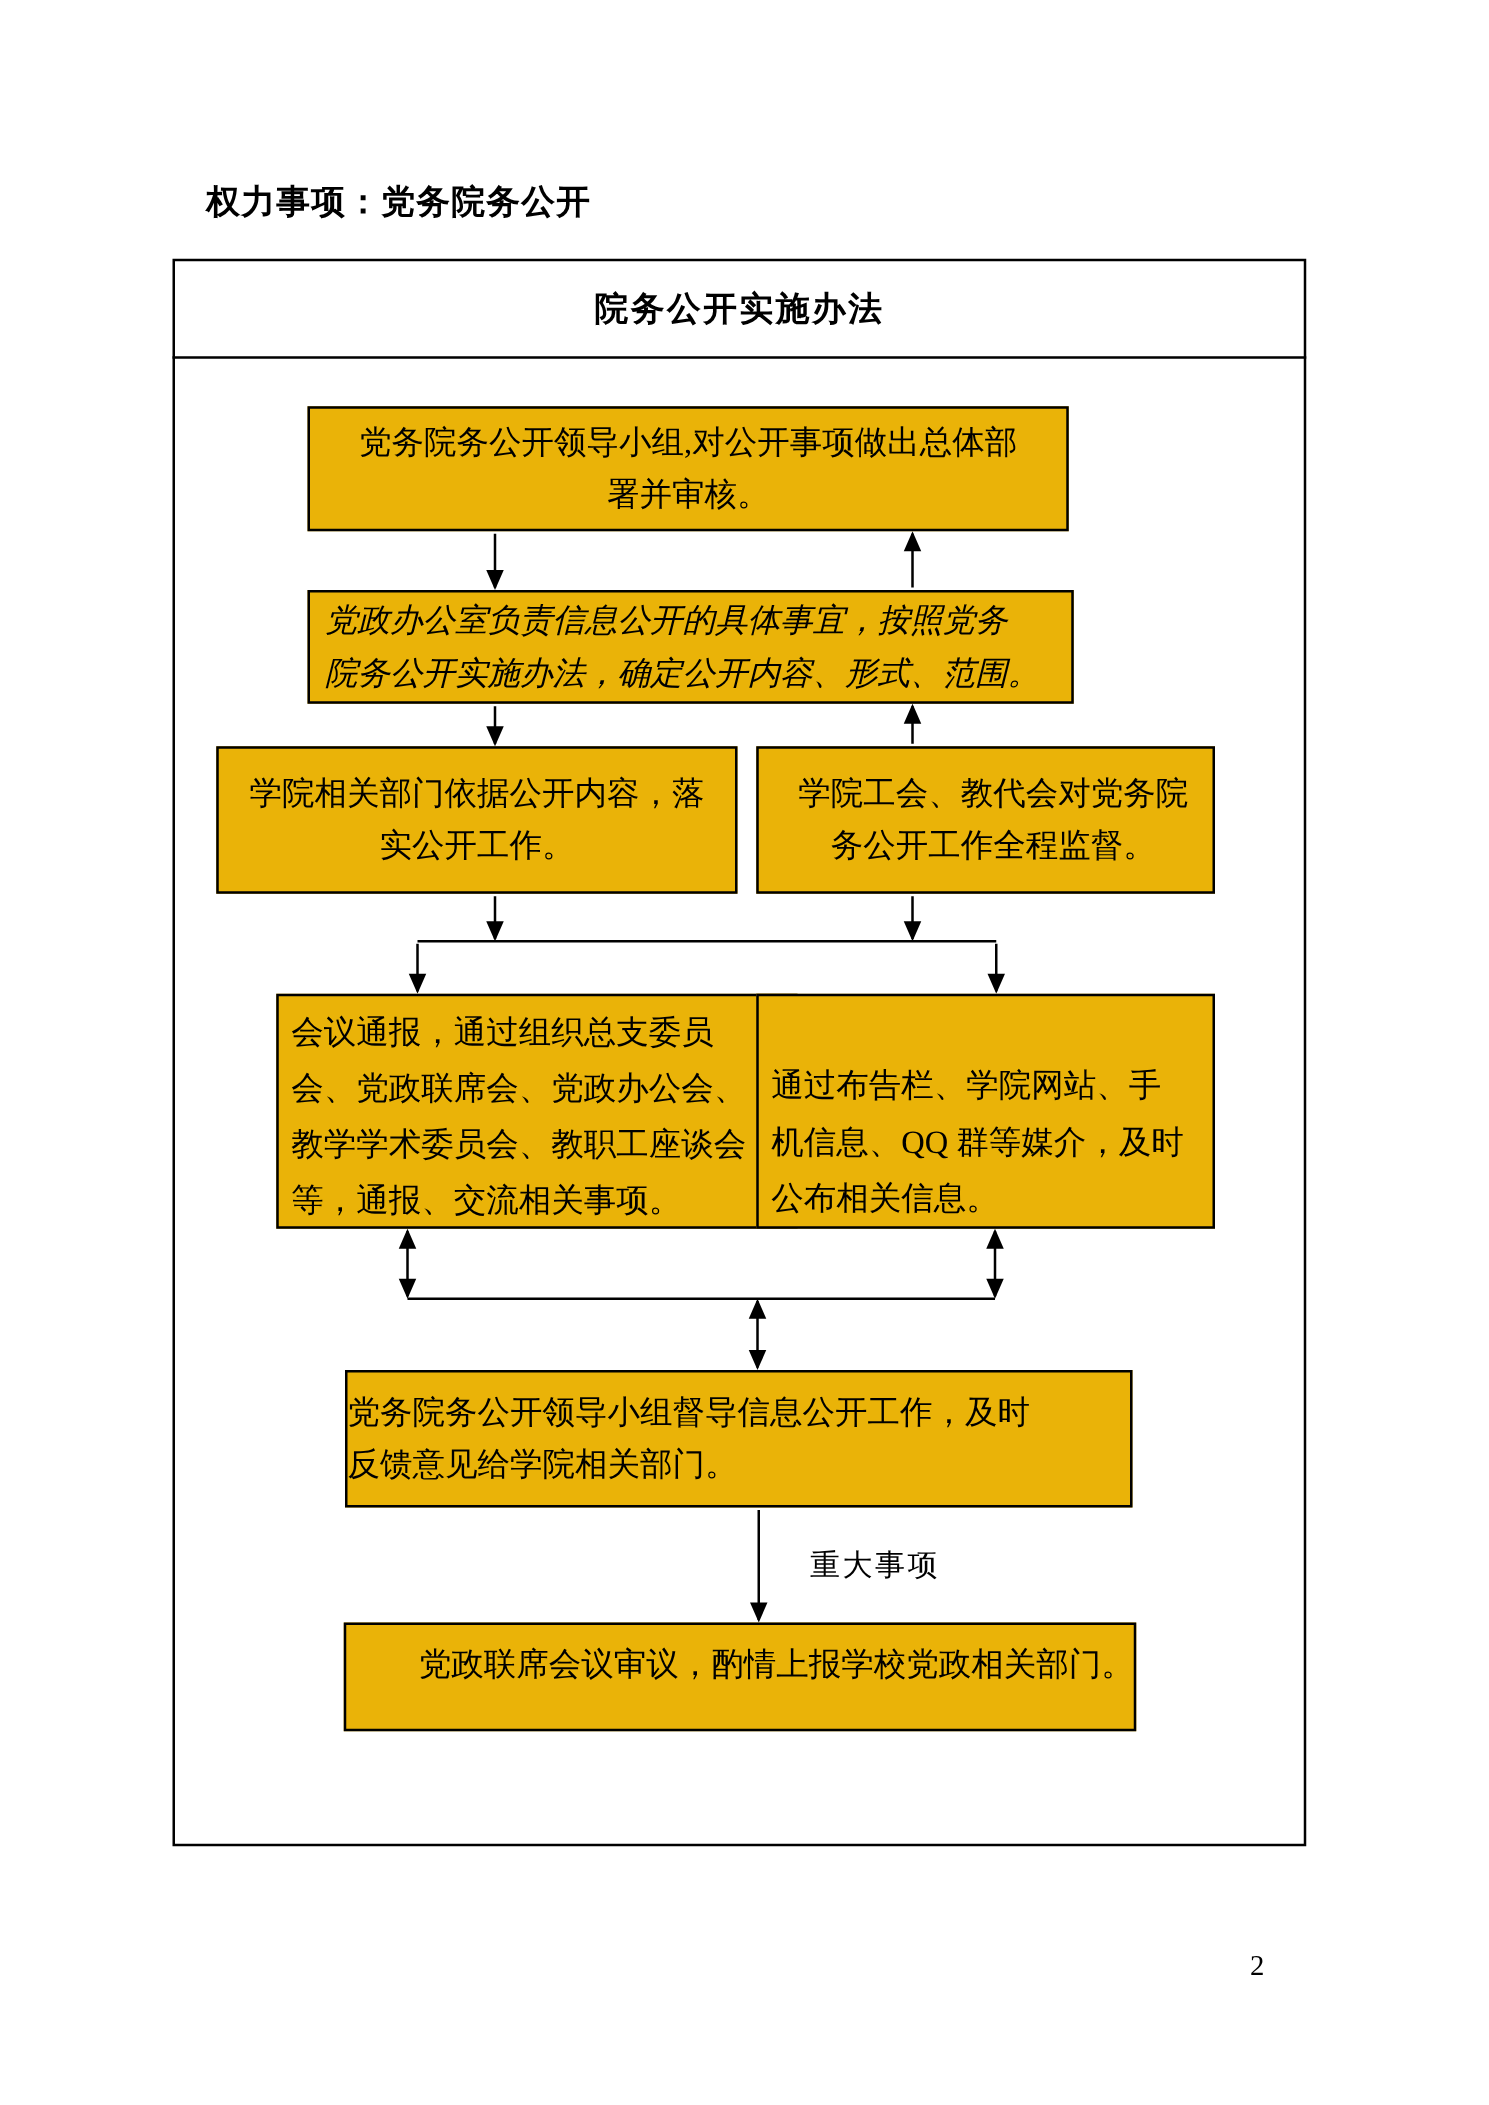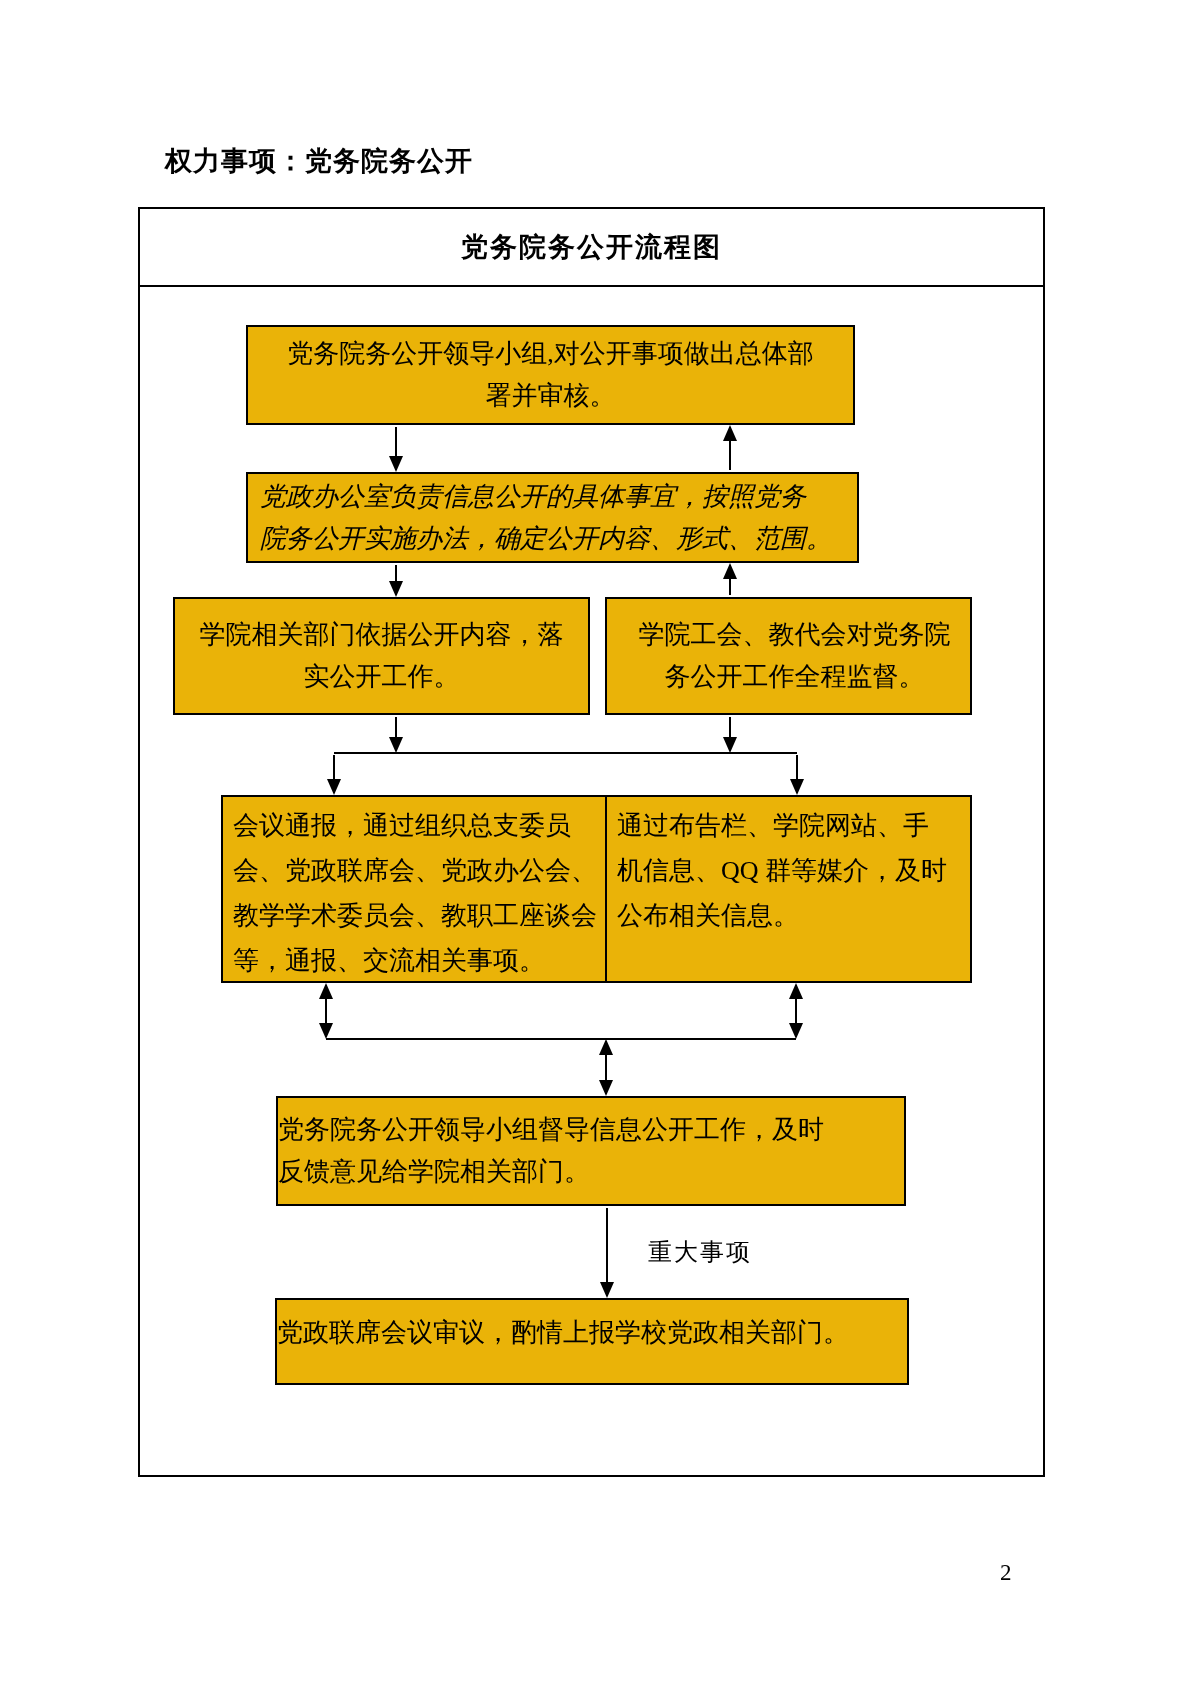--- a/index.html
+++ b/index.html
@@ -35,26 +35,26 @@
   .b1{left:246px;top:325px;width:609px;height:100px;}
   .b1 .fbox-text{text-align:center;}
   .b2{left:246px;top:472px;width:613px;height:91px;padding:0 12px;font-style:italic;}
   .b2 .fbox-text{text-align:left;}
   .b3{left:173px;top:597px;width:417px;height:118px;}
   .b3 .fbox-text{text-align:center;}
   .b4{left:605px;top:597px;width:367px;height:118px;}
   .b4 .fbox-text{text-align:center;padding-left:12px;}
   .b5{left:173px;top:795px;width:417px;height:188px;padding:0 10px;align-items:flex-start;line-height:45px;margin-left:48px;}
   .b5 .fbox-text{text-align:left;padding-top:6px;}
-  .b6{left:605px;top:795px;width:367px;height:188px;padding:0 10px;align-items:flex-start;line-height:45px;}
+  .b6{left:605px;top:795px;width:367px;height:188px;padding:0 10px;align-items:flex-end;line-height:45px;}
   .b6 .fbox-text{text-align:left;padding-top:6px;}
   .b7{left:276px;top:1096px;width:630px;height:110px;}
   .b7 .fbox-text{}
   .b8{left:275px;top:1298px;width:634px;height:87px;align-items:flex-start;}
-  .b8 .fbox-text{text-align:left;padding-top:12px;}
+  .b8 .fbox-text{text-align:right;padding-top:12px;font-family:Liberation Mono, monospace;}
   .varrow{position:absolute;width:16px;}
   .varrow .shaft{position:absolute;left:7px;top:2px;bottom:2px;width:2px;background:#000;}
   .varrow.hd-bottom::after{
     content:"";position:absolute;bottom:0;left:1px;width:0;height:0;
     border-left:7px solid transparent;border-right:7px solid transparent;
     border-top:16px solid #000;
   }
   .varrow.hd-top::before{
     content:"";position:absolute;top:0;left:1px;width:0;height:0;
     border-left:7px solid transparent;border-right:7px solid transparent;
@@ -70,21 +70,21 @@
   }
 </style>
 </head>
 <body>
 
 <div class="page">
 
   <div class="heading">权力事项：党务院务公开</div>
 
   <div class="outer-box"></div>
-  <div class="chart-title">党务院务公开流程图</div>
+  <div class="chart-title">院务公开实施办法</div>
   <div class="hline" style="left:138px;top:285px;width:907px;"></div>
 
   <div class="fbox b1">
     <div class="fbox-text">党务院务公开领导小组,对公开事项做出总体部
 署并审核。</div>
   </div>
 
   <div class="varrow hd-bottom" style="left:388px;top:425px;height:47px;">
       <div class="shaft"></div>
     </div>

